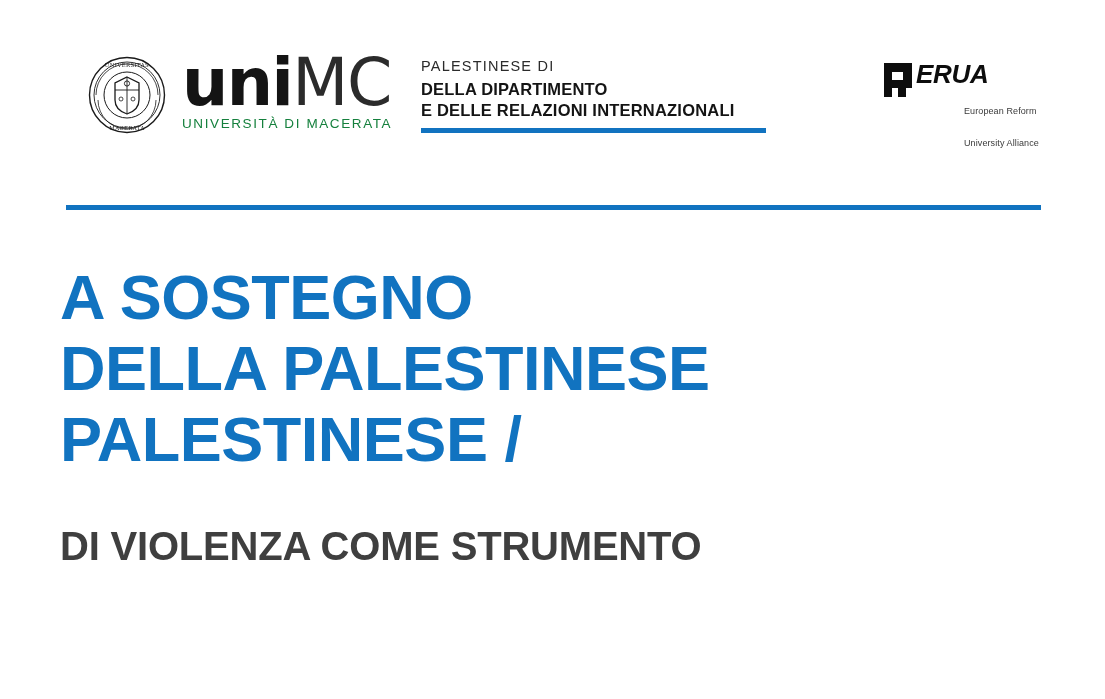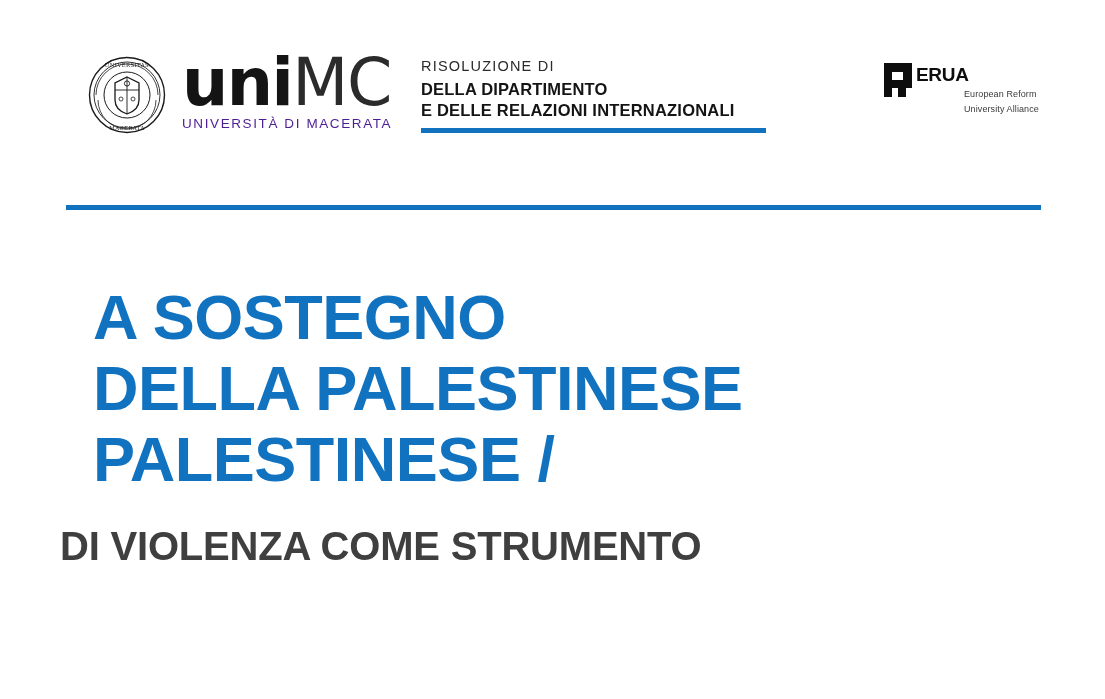--- a/index.html
+++ b/index.html
@@ -51,21 +51,21 @@
     color: #141414;
     white-space: nowrap;
   }
   .unimc-word .light { font-weight: normal; color: #2b2b2b; }
   .unimc-sub {
     margin-top: 7px;
     font-family: "Liberation Sans", sans-serif;
     font-size: 13.5px;
     letter-spacing: 1.6px;
     font-weight: normal;
-    color: #4c1d95;
+    color: #15803d;
     white-space: nowrap;
   }
 
   
   .dept {
     position: absolute;
     left: 421px;
     top: 58px;
     width: 380px;
   }
@@ -105,28 +105,29 @@
     position: relative;
     margin-right: 4px;
     flex: none;
   }
   .erua-glyph .bar {
     position: absolute;
     background: #0d0d0d;
   }
   .erua-text { padding-top: 1px; }
   .erua-name {
-    font-size: 19px;
+    font-size: 26px;
     font-weight: bold;
     letter-spacing: -0.3px;
     line-height: 21px;
     color: #0d0d0d;
+    font-style: italic;
   }
   .erua-tag {
-    margin-top: 4px;
+    margin-top: 21px;
     font-size: 9px;
     line-height: 11px;
     color: #3a3a3a;
     letter-spacing: 0.1px;
     padding-left: 48px;
   }
 
   
   .divider {
     position: absolute;
@@ -134,23 +135,22 @@
     top: 205px;
     width: 975px;
     height: 5px;
     background: #1173c0;
   }
 
   
   .title-block {
     position: absolute;
     left: 60px;
-    top: 282px;
+    top: 262px;
     width: 1000px;
-    margin-left: 33px;
   }
   .title-main {
     color: #1173c0;
     font-size: 63px;
     line-height: 71px;
     font-weight: bold;
     letter-spacing: -0.5px;
     white-space: nowrap;
   }
   .subtitle-block {
@@ -193,21 +193,21 @@
       </g>
     </svg>
   </div>
 
   <div class="unimc-mark">
     <div class="unimc-word"><span>uni</span><span class="light">MC</span></div>
     <div class="unimc-sub">UNIVERSITÀ DI MACERATA</div>
   </div>
 
   <div class="dept">
-    <div class="dept-pre">RISOLUZIONE DI</div>
+    <div class="dept-pre">PALESTINESE DI</div>
     <div class="dept-line">DELLA DIPARTIMENTO</div>
     <div class="dept-line">E DELLE RELAZIONI INTERNAZIONALI</div>
     <div class="dept-rule"></div>
   </div>
 
   <div class="erua">
     <div class="erua-glyph">
       <span class="bar" style="left:0; top:0; width:8px; height:34px;"></span>
       <span class="bar" style="left:8px; top:0; width:20px; height:9px;"></span>
       <span class="bar" style="left:19px; top:9px; width:9px; height:8px;"></span>

